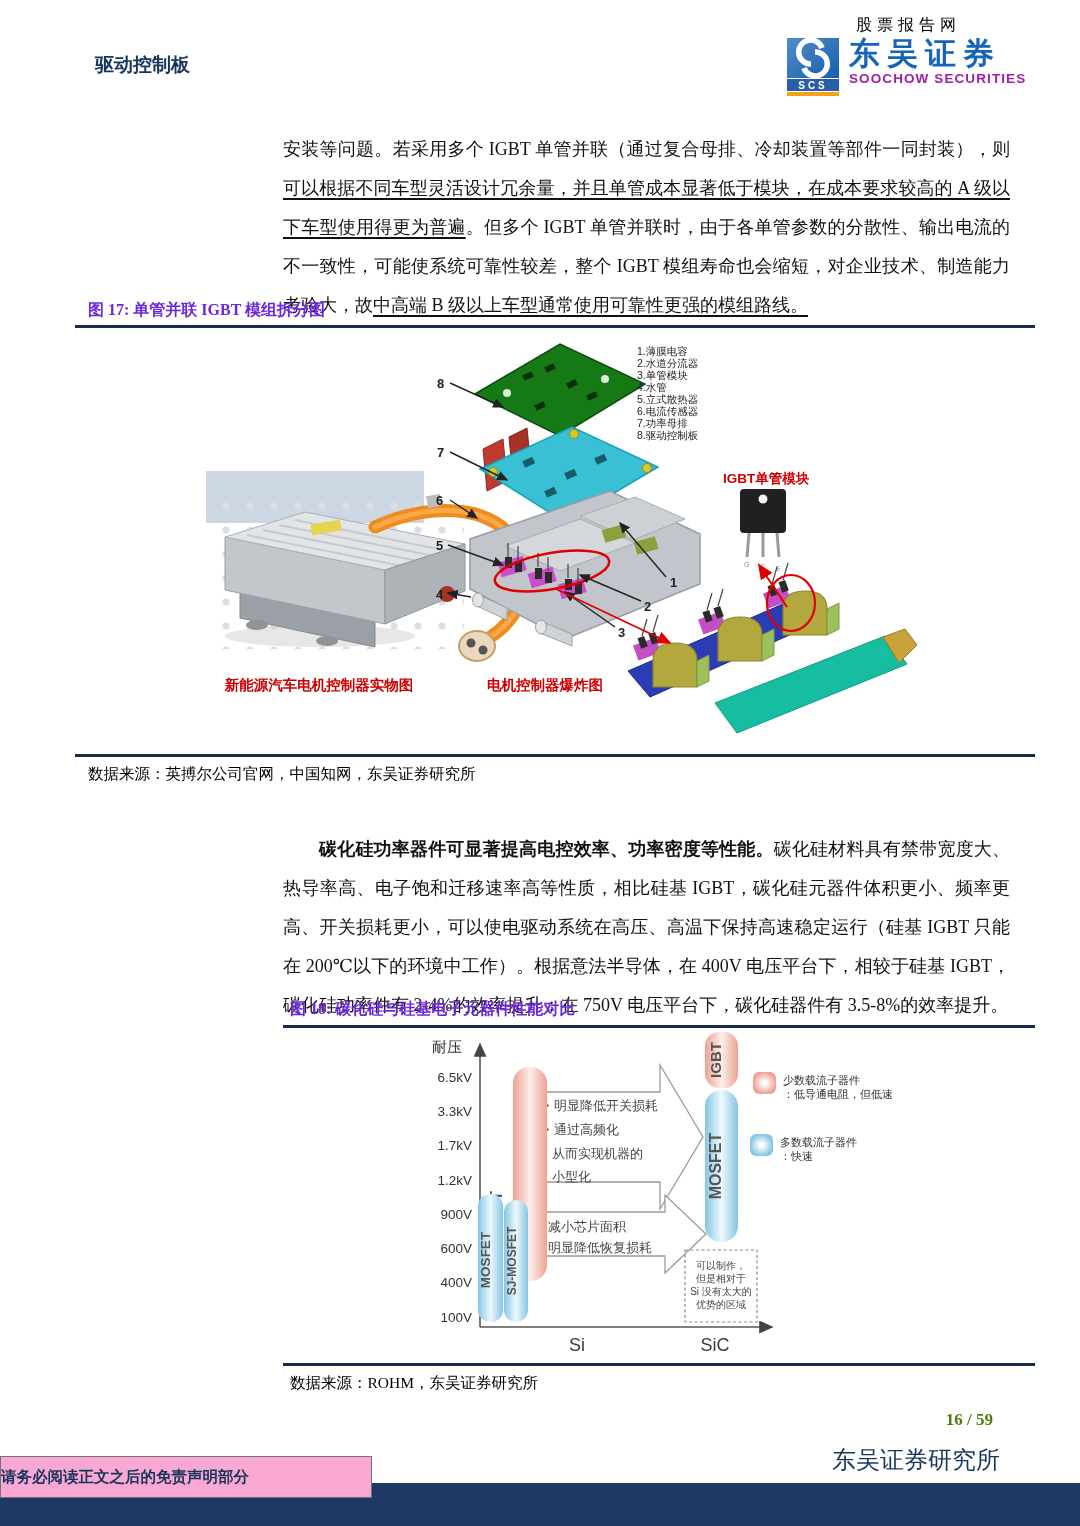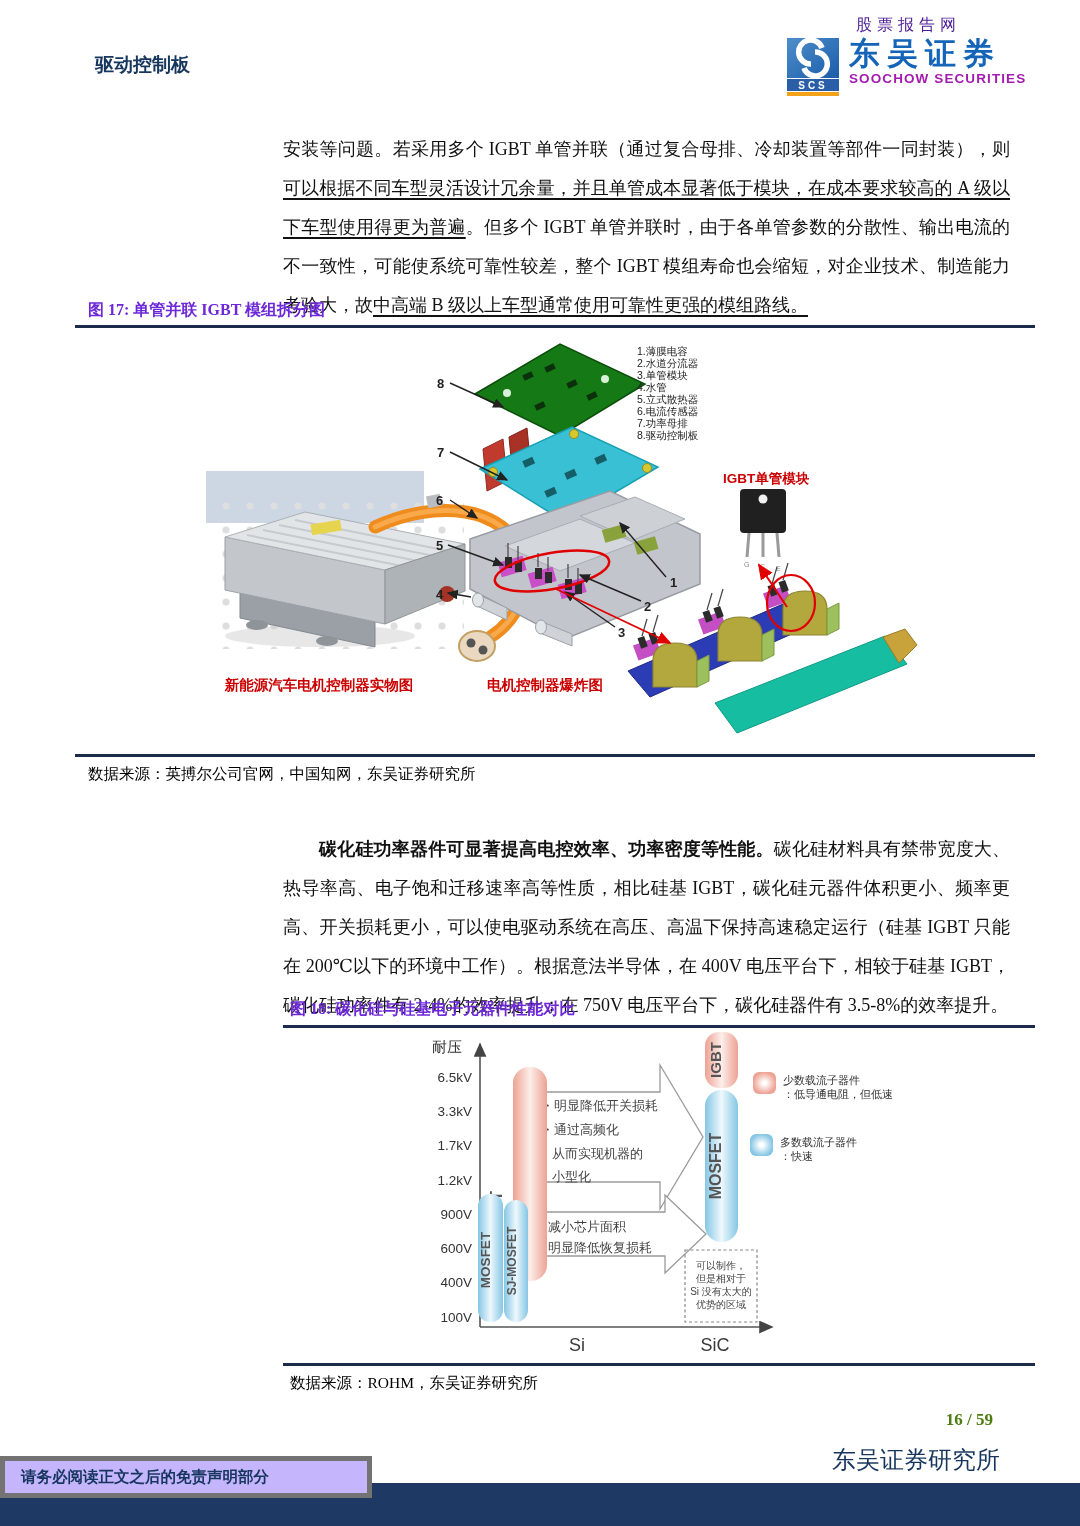--- a/index.html
+++ b/index.html
@@ -1,36 +1,36 @@
 <!DOCTYPE html>
 <html><head>
 <meta charset="utf-8">
 <style>
   html,body{margin:0;padding:0;background:#ffffff;}
   #page{position:relative;width:1080px;height:1526px;background:#fff;overflow:hidden;
         font-family:"Liberation Serif","DejaVu Serif",serif;color:#1a1a1a;}
   .abs{position:absolute;}
-  .watermark{color:#4c1d95;font-size:16px;letter-spacing:5px;font-family:"Liberation Sans","DejaVu Sans",sans-serif;}
+  .watermark{color:#000000;font-size:16px;letter-spacing:5px;font-family:"Liberation Sans","DejaVu Sans",sans-serif;}
   .report-type{color:#17365d;font-size:19px;font-weight:bold;}
   .logo-wrap{display:flex;gap:9px;align-items:flex-start;}
   .logo-cn{color:#1464b8;font-size:31px;font-weight:bold;letter-spacing:7px;line-height:1.05;
            font-family:"Liberation Sans","DejaVu Sans",sans-serif;}
   .logo-en{color:#a21caf;font-size:13.5px;letter-spacing:1.1px;font-weight:bold;
            font-family:Liberation Sans, sans-serif;}
   .para{font-size:18px;line-height:39px;text-align:justify;color:#111;}
   .para .u{text-decoration:underline;text-underline-offset:4px;text-decoration-thickness:1.5px;}
   .para .b{font-weight:bold;}
   .p2{text-indent:2em;}
   .fig-title{color:#6d28d9;font-size:16px;font-weight:bold;}
   .rule{background:#1c2b4a;height:2.5px;}
   .src{font-size:15.5px;color:#000000;}
   .pagenum{font-size:17px;font-weight:bold;color:#4d7c0f;text-align:right;}
   .footer-right{font-size:24px;color:#17365d;text-align:right;}
   .footer-band{background:#1e3a64;}
-  .footer-box{background:#c4b5fd;border:5px solid #737373;display:flex;align-items:center;box-sizing:border-box;padding-left:16px;}
+  .footer-box{background:#f9a8d4;border:1px solid #737373;display:flex;align-items:center;box-sizing:border-box;padding-left:0;}
   .footer-box span{color:#17365d;font-size:15.5px;font-weight:bold;}
   svg text{font-family:"Liberation Sans","DejaVu Sans",sans-serif;}
 </style>
 </head>
 <body>
 
 <div id="page">
 
   <div class="abs watermark" style="left:856px;top:15px;">股票报告网</div>
   <div class="abs report-type" style="left:95px;top:52px;">驱动控制板</div>

